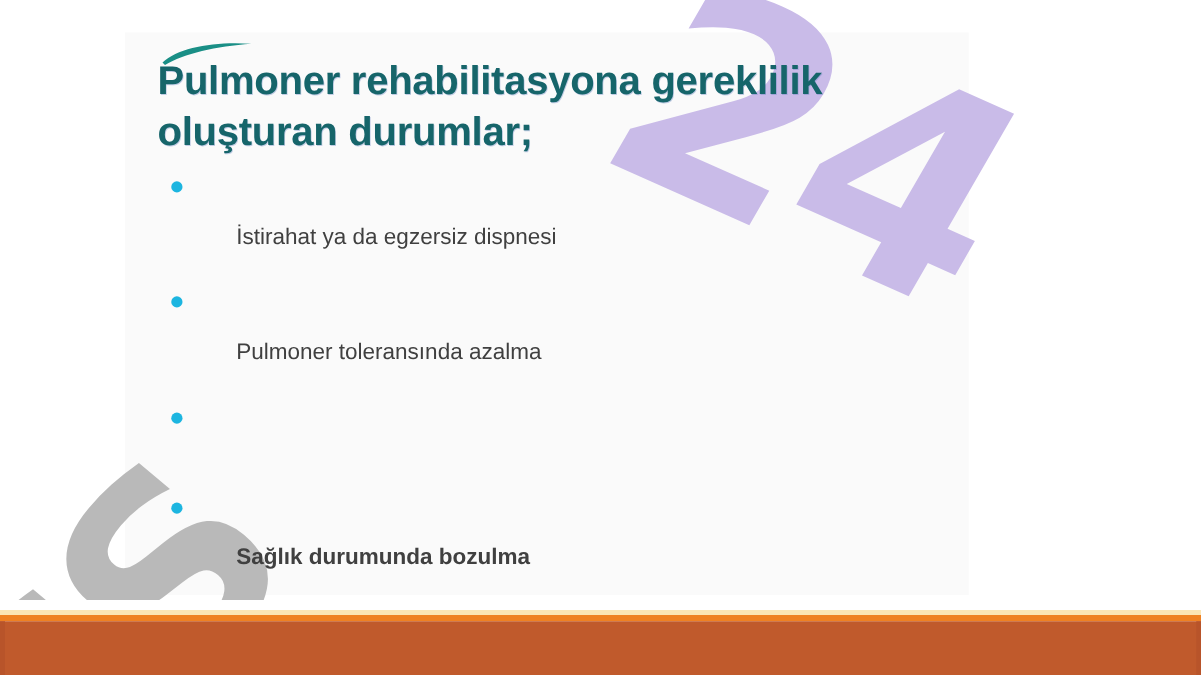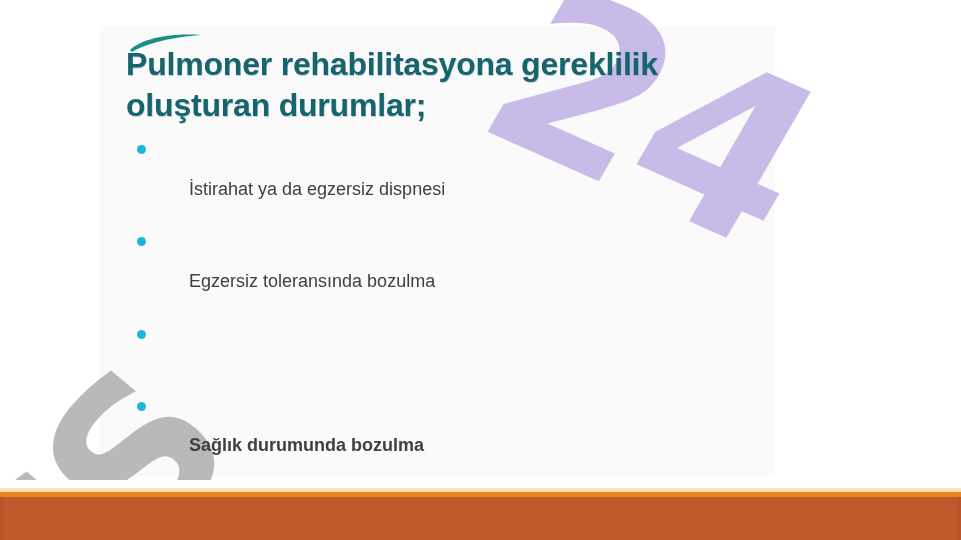--- a/index.html
+++ b/index.html
@@ -198,21 +198,21 @@
     <div id="page-title">Pulmoner rehabilitasyona gereklilik oluşturan durumlar;</div>
   </div>
 
   <ul id="bullet-list">
     <li class="bullet-item">
       <span class="bullet-dot"></span>
       <span>İstirahat ya da egzersiz dispnesi</span>
     </li>
     <li class="bullet-item">
       <span class="bullet-dot"></span>
-      <span>Egzersiz toleransında bozulma</span>
+      <span>Pulmoner toleransında azalma</span>
     </li>
     <li class="bullet-item">
       <span class="bullet-dot"></span>
     </li>
     <li class="bullet-item">
       <span class="bullet-dot"></span>
       <span>Sağlık durumunda bozulma</span>
     </li>
 
   </ul>

